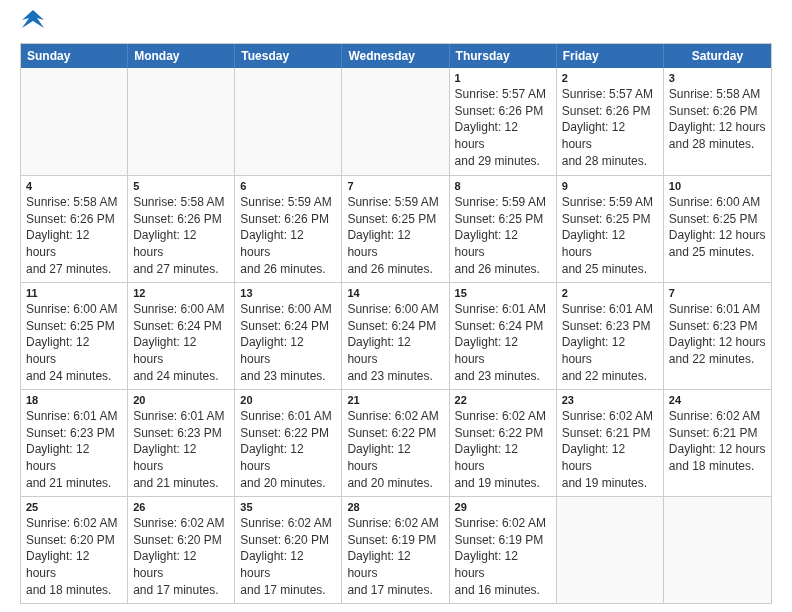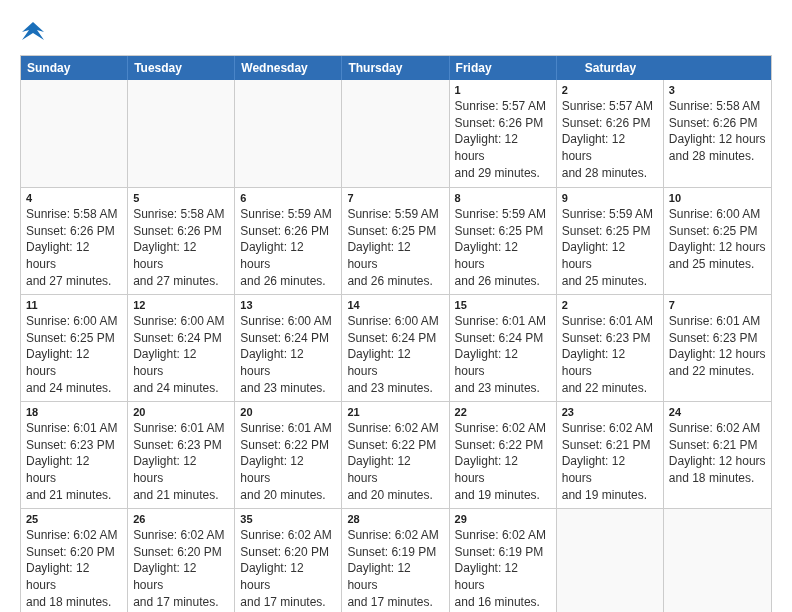--- a/index.html
+++ b/index.html
@@ -6,21 +6,21 @@
     body {
       font-family: Arial, sans-serif;
       background: #fff;
       width: 792px;
       height: 612px;
       overflow: hidden;
     }
     .page {
       width: 792px;
       height: 612px;
-      padding: 16px 20px 10px 20px;
+      padding: 4px 20px 10px 20px;
       display: flex;
       flex-direction: column;
     }
     .header {
       display: flex;
       justify-content: space-between;
       align-items: flex-start;
       margin-bottom: 8px;
     }
     .logo {
@@ -128,20 +128,21 @@
     </div>
     <div class="title-block">
       <div class="month-title"></div>
       <div class="location"></div>
     </div>
   </div>
 
   <div class="calendar">
     <div class="cal-header">
     <div class="cal-header-cell">Sunday</div>
+        <div class="cal-header-cell">Monday</div>
         <div class="cal-header-cell">Tuesday</div>
         <div class="cal-header-cell">Wednesday</div>
         <div class="cal-header-cell">Thursday</div>
         <div class="cal-header-cell">Friday</div>
         <div class="cal-header-cell">Saturday</div>
       </div>
     <div class="cal-body">
     <div class="cal-week">
           <div class="cal-cell empty"></div>
           <div class="cal-cell empty"></div>

